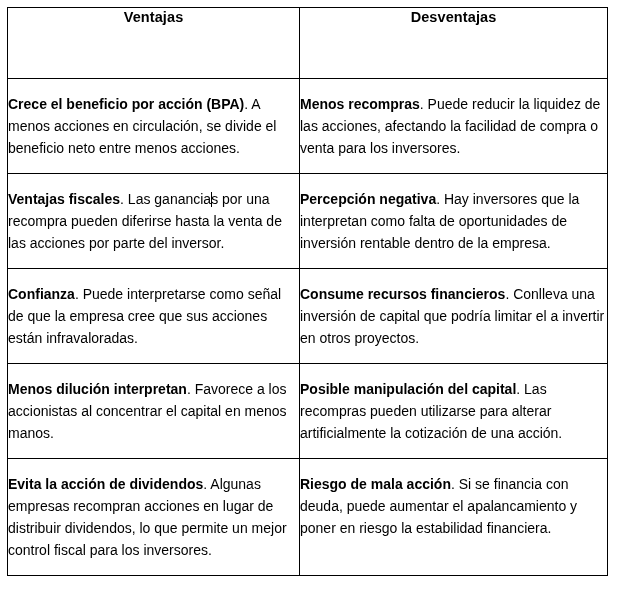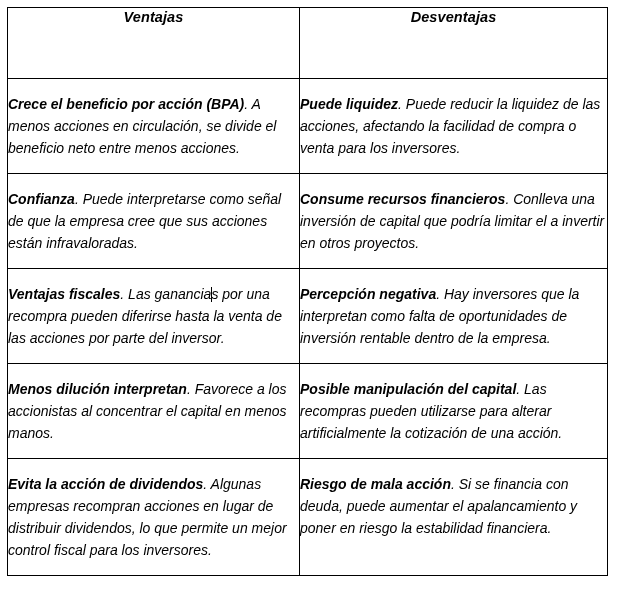--- a/index.html
+++ b/index.html
@@ -26,21 +26,20 @@
 
   
   .comparison-table {
     position: absolute;
     left: 7px;
     top: 7px;
     width: 600px;
     border-collapse: collapse;
     table-layout: fixed;
     background: #a16207;
-    font-style: italic;
   }
 
   .comparison-table td,
   .comparison-table th {
     border: 1px solid #000000;
     vertical-align: top;
     padding: 0;
     background: #ffffff;
   }
 
@@ -116,39 +115,39 @@
       </tr>
     </thead>
 
     <tbody>
 
       <tr class="row-h99">
         <td>
           <p class="cell-text"><span class="lead">Crece el beneficio por acción (BPA)</span><span class="rest">. A menos acciones en circulación, se divide el beneficio neto entre menos acciones.</span></p>
         </td>
         <td>
-          <p class="cell-text"><span class="lead">Puede liquidez</span><span class="rest">. Puede reducir la liquidez de las acciones, afectando la facilidad de compra o venta para los inversores.</span></p>
+          <p class="cell-text"><span class="lead">Menos recompras</span><span class="rest">. Puede reducir la liquidez de las acciones, afectando la facilidad de compra o venta para los inversores.</span></p>
+        </td>
+      </tr>
+
+      <tr class="row-h100">
+        <td>
+          <p class="cell-text"><span class="lead">Ventajas fiscales</span><span class="rest">. Las ganancia</span><span class="caret"></span><span class="rest">s por una recompra pueden diferirse hasta la venta de las acciones por parte del inversor.</span></p>
+        </td>
+        <td>
+          <p class="cell-text"><span class="lead">Percepción negativa</span><span class="rest">. Hay inversores que la interpretan como falta de oportunidades de inversión rentable dentro de la empresa.</span></p>
         </td>
       </tr>
 
       <tr class="row-h100">
         <td>
           <p class="cell-text"><span class="lead">Confianza</span><span class="rest">. Puede interpretarse como señal de que la empresa cree que sus acciones están infravaloradas.</span></p>
         </td>
         <td>
           <p class="cell-text"><span class="lead">Consume recursos financieros</span><span class="rest">. Conlleva una inversión de capital que podría limitar el a invertir en otros proyectos.</span></p>
-        </td>
-      </tr>
-
-      <tr class="row-h100">
-        <td>
-          <p class="cell-text"><span class="lead">Ventajas fiscales</span><span class="rest">. Las ganancia</span><span class="caret"></span><span class="rest">s por una recompra pueden diferirse hasta la venta de las acciones por parte del inversor.</span></p>
-        </td>
-        <td>
-          <p class="cell-text"><span class="lead">Percepción negativa</span><span class="rest">. Hay inversores que la interpretan como falta de oportunidades de inversión rentable dentro de la empresa.</span></p>
         </td>
       </tr>
 
       <tr class="row-h100">
         <td>
           <p class="cell-text"><span class="lead">Menos dilución interpretan</span><span class="rest">. Favorece a los accionistas al concentrar el capital en menos manos.</span></p>
         </td>
         <td>
           <p class="cell-text"><span class="lead">Posible manipulación del capital</span><span class="rest">. Las recompras pueden utilizarse para alterar artificialmente la cotización de una acción.</span></p>
         </td>

